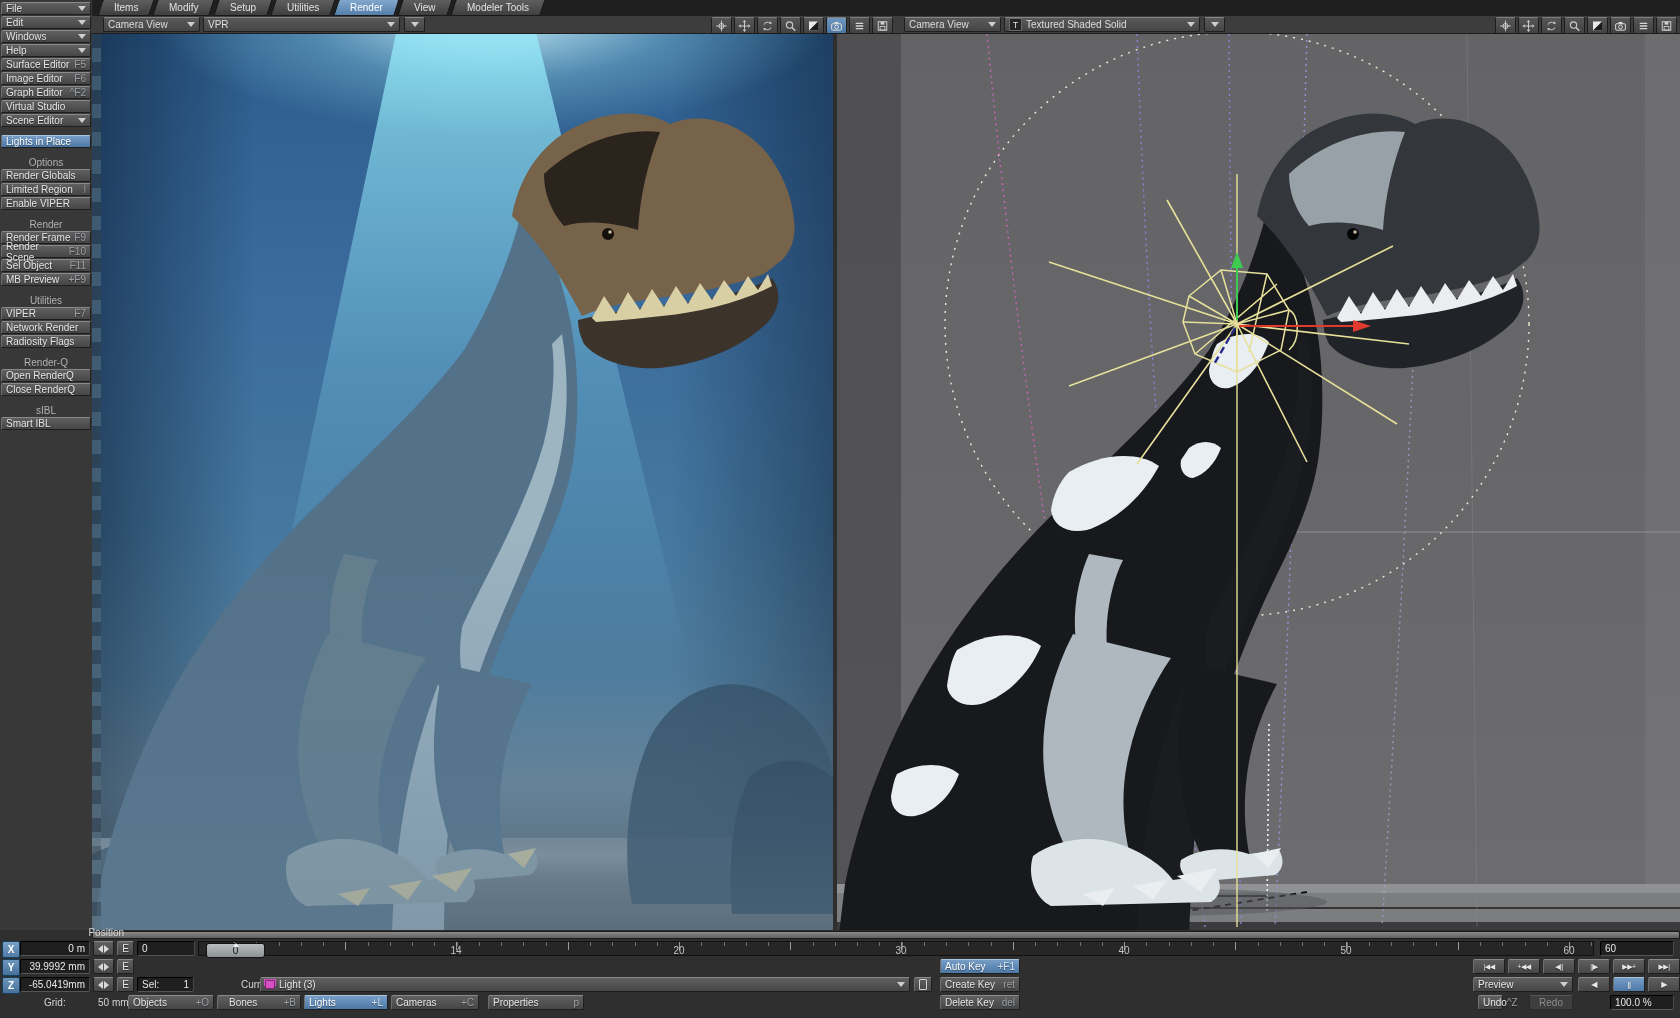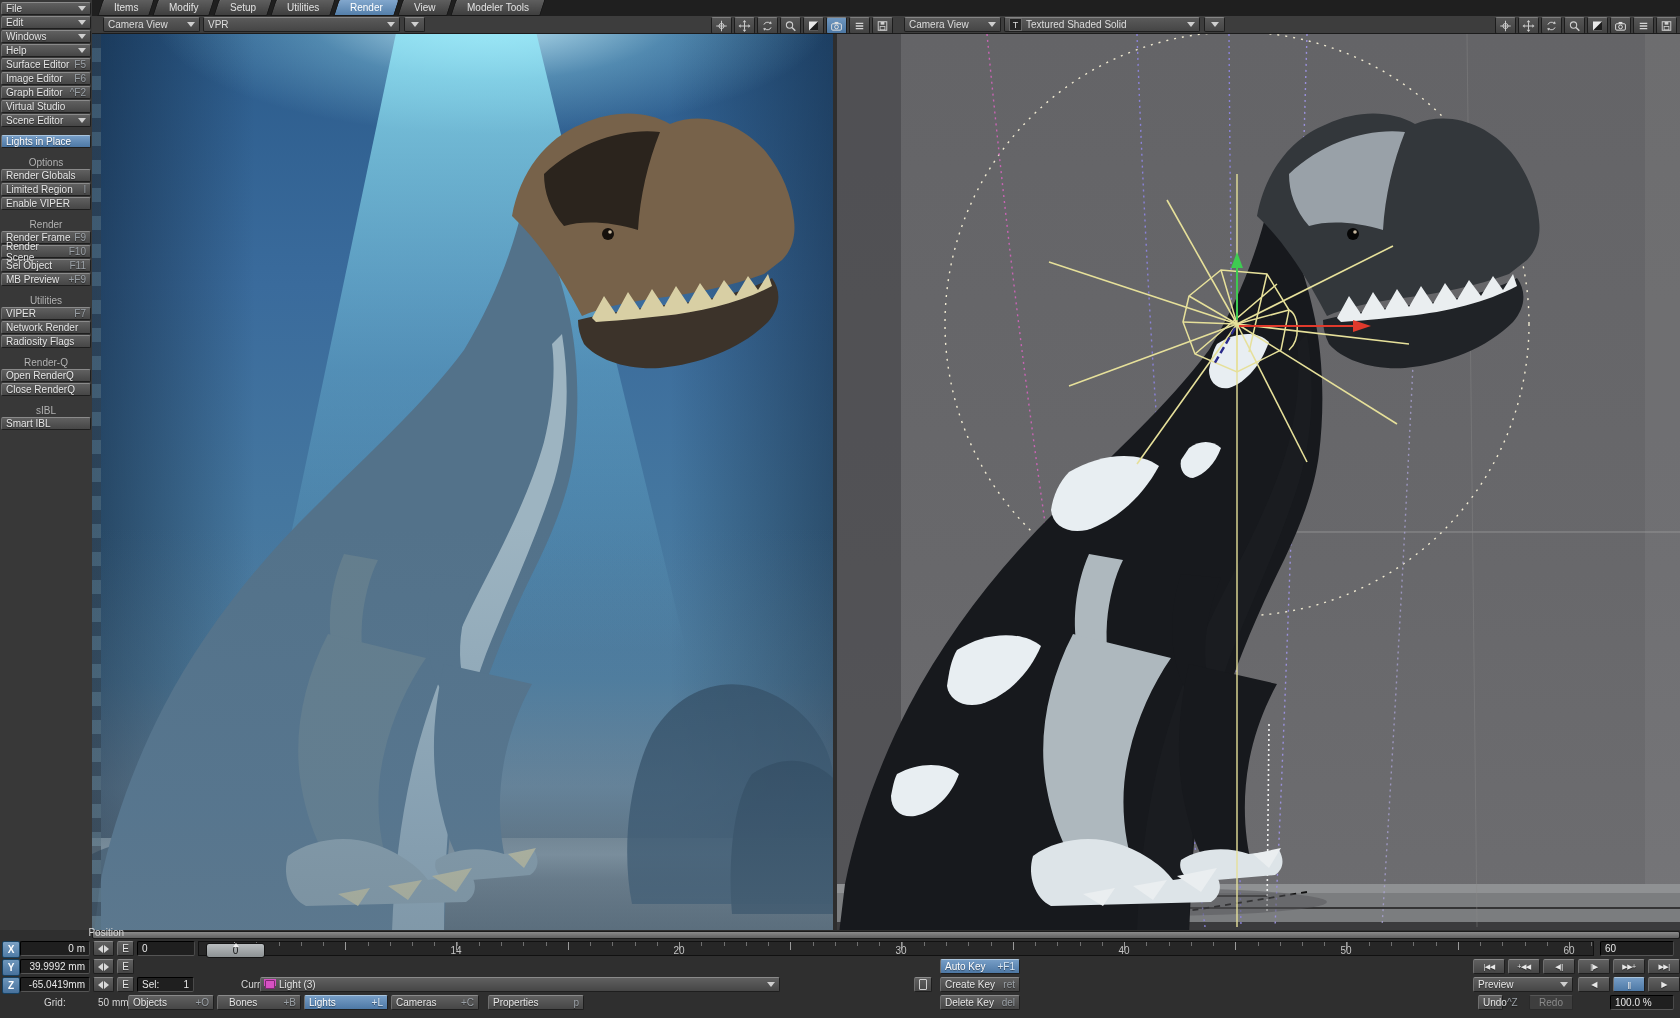--- a/index.html
+++ b/index.html
@@ -529,21 +529,21 @@
       <div class="stepper abs" style="left:93px;">
           <i class="l"></i>
           <i class="r"></i>
         </div>
       <div class="btn abs ebtn" style="left:117px;justify-content:center;">E</div>
       <div class="inset abs" style="left:137px;width:57px;justify-content:space-between;">
           <span>Sel:</span>
           <span>1</span>
         </div>
       <div class="lbl abs" style="left:201px;width:60px;white-space:nowrap;">Current Item</div>
-      <div class="btn abs" style="left:260px;width:520px;justify-content:flex-start;">
+      <div class="btn abs" style="left:260px;width:650px;justify-content:flex-start;">
         <span class="light-ico"></span>
         <span style="flex:1;">Light (3)</span>
         <span class="tri"></span>
       </div>
       <div class="btn abs" style="left:914px;width:18px;justify-content:center;">
           <span class="prop-ico"></span>
         </div>
       <div class="btn abs" style="left:940px;width:80px;">
           <span>Create Key</span>
           <span class="key">ret</span>

